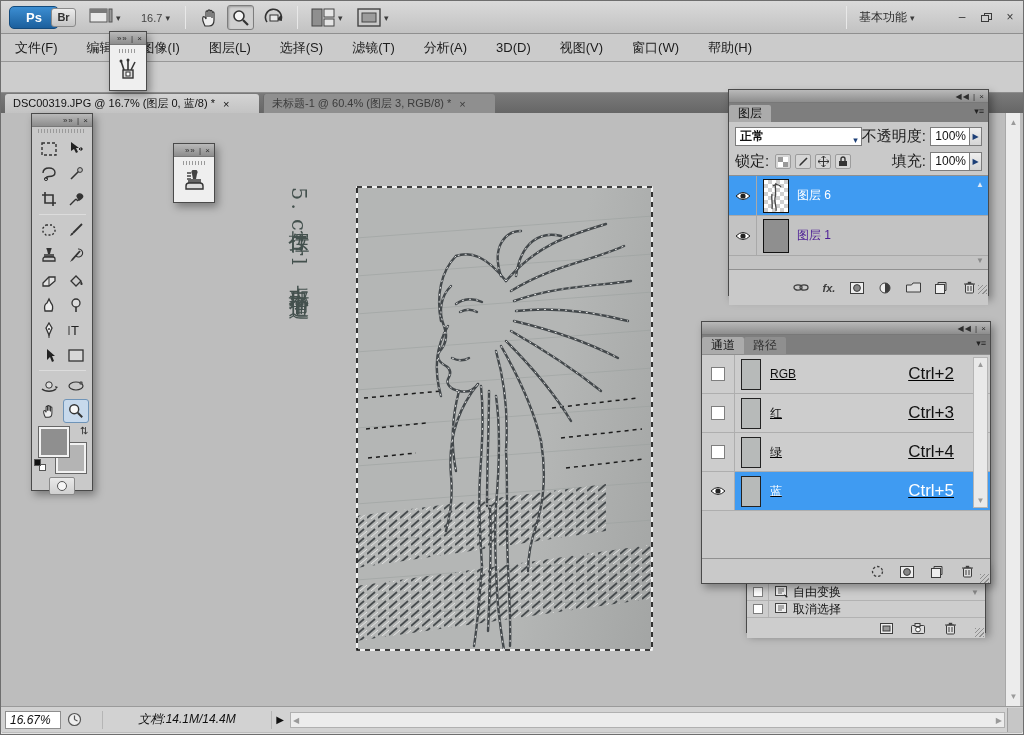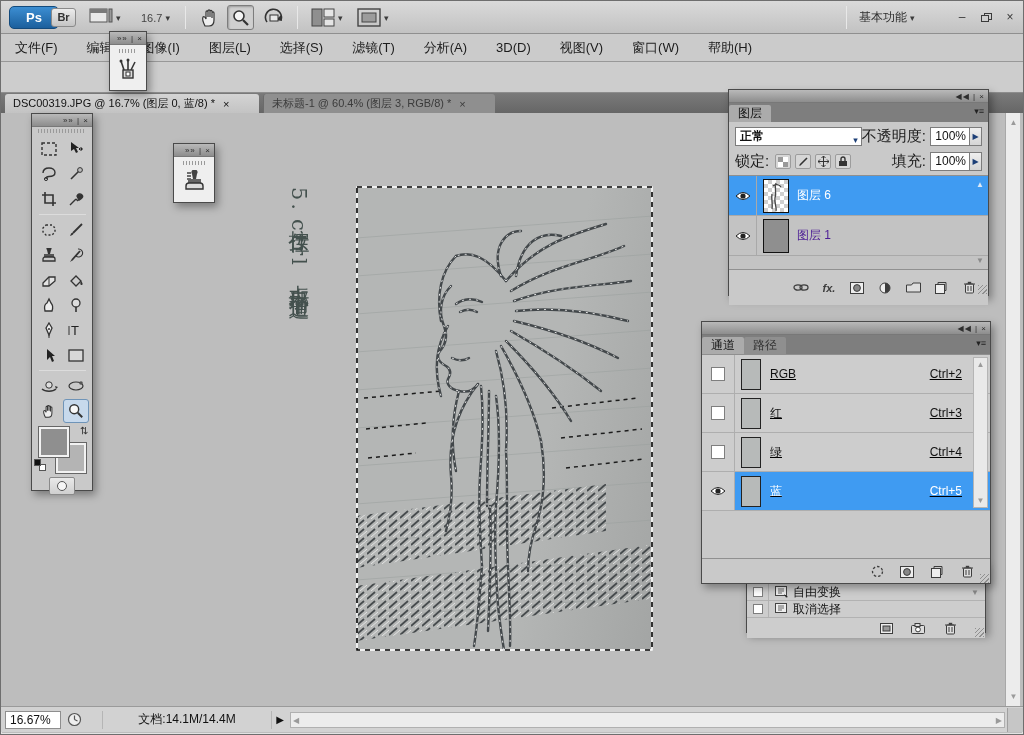--- a/index.html
+++ b/index.html
@@ -104,35 +104,35 @@
   
   .channels{left:700px;top:320px;width:290px;height:263px;z-index:30;}
   .clist{background:#cdcdcd;height:156px;border-top:1px solid #8f8f8f;position:relative;}
   .crow{height:39px;display:flex;align-items:center;border-bottom:1px solid #aeaeae;text-decoration:underline;}
   .crow .cchk{width:33px;align-self:stretch;border-right:1px solid #aeaeae;display:flex;align-items:center;justify-content:center;}
   .crow .cchk .chk{width:14px;height:14px;}
   .crow.sel .cmain{background:#3f9bf2;color:#fff;}
   .cmain{flex:1;align-self:stretch;display:flex;align-items:center;color:#111;}
   .cthumb{width:20px;height:31px;border:1px solid #222;background:#b7bab9;margin-left:6px;}
   .cname{font-size:12px;margin-left:9px;}
-  .cshort{margin-left:auto;font-size:12px;margin-right:28px;text-align:center;}
+  .cshort{margin-left:auto;font-size:17px;margin-right:36px;text-align:center;}
   .cscroll{position:absolute;right:2px;top:2px;bottom:2px;width:15px;background:#e9e9e9;border:1px solid #b5b5b5;}
   .cempty{height:48px;background:#c9c9c9;}
   .cbottom{height:26px;border-top:1px solid #909090;display:flex;align-items:center;justify-content:flex-end;gap:12px;padding-right:14px;position:relative;}
   
   .history{left:745px;top:560px;width:240px;height:72px;z-index:25;}
   .hrow{height:17px;display:flex;align-items:center;border-bottom:1px solid #b2b2b2;background:#cdcdcd;}
   .hchk{width:22px;align-self:stretch;border-right:1px solid #b2b2b2;display:flex;align-items:center;justify-content:center;}
   .hicon{margin:0 4px 0 6px;display:flex;}
   .hname{font-size:12px;color:#141414;}
   .hbottom{height:20px;display:flex;align-items:center;justify-content:flex-end;gap:14px;padding-right:26px;background:#cdcdcd;position:relative;}
   
   .vscroll{left:1004px;top:112px;width:15px;height:593px;background:#ececec;border-left:1px solid #a8a8a8;}
   .sarr{position:absolute;left:0;width:15px;font-size:8px;color:#9a9a9a;text-align:center;}
-  .statusbar{left:0;top:705px;width:1024px;height:26px;background:#d2d2d2;border-top:1px solid #9a9a9a;display:flex;align-items:center;}
+  .statusbar{left:0;top:705px;width:1024px;height:26px;background:#d2d2d2;border-top:1px solid #9a9a9a;display:flex;align-items:center;font-style:italic;}
   .zoombox{margin-left:4px;width:56px;height:18px;background:#fff;border:1px solid #8e8e8e;font-size:12px;color:#111;padding:1px 4px;line-height:15px;}
   .docinfo{margin-left:20px;width:170px;height:18px;font-size:12px;color:#111;text-align:center;line-height:17px;border-left:1px solid #b5b5b5;border-right:1px solid #b5b5b5;}
   .playbtn{width:16px;height:18px;font-size:10px;color:#111;text-align:center;line-height:17px;}
   .hscroll{flex:1;height:16px;margin:0 2px;background:#ececec;border:1px solid #b0b0b0;position:relative;}
   .hscroll .la{position:absolute;left:2px;top:3px;font-size:8px;color:#9a9a9a;}
   .hscroll .ra{position:absolute;right:2px;top:3px;font-size:8px;color:#9a9a9a;}
   .corner{width:18px;height:24px;background:#c6c6c6;border-left:1px solid #a0a0a0;}
 </style>
 </head>
 <body>

